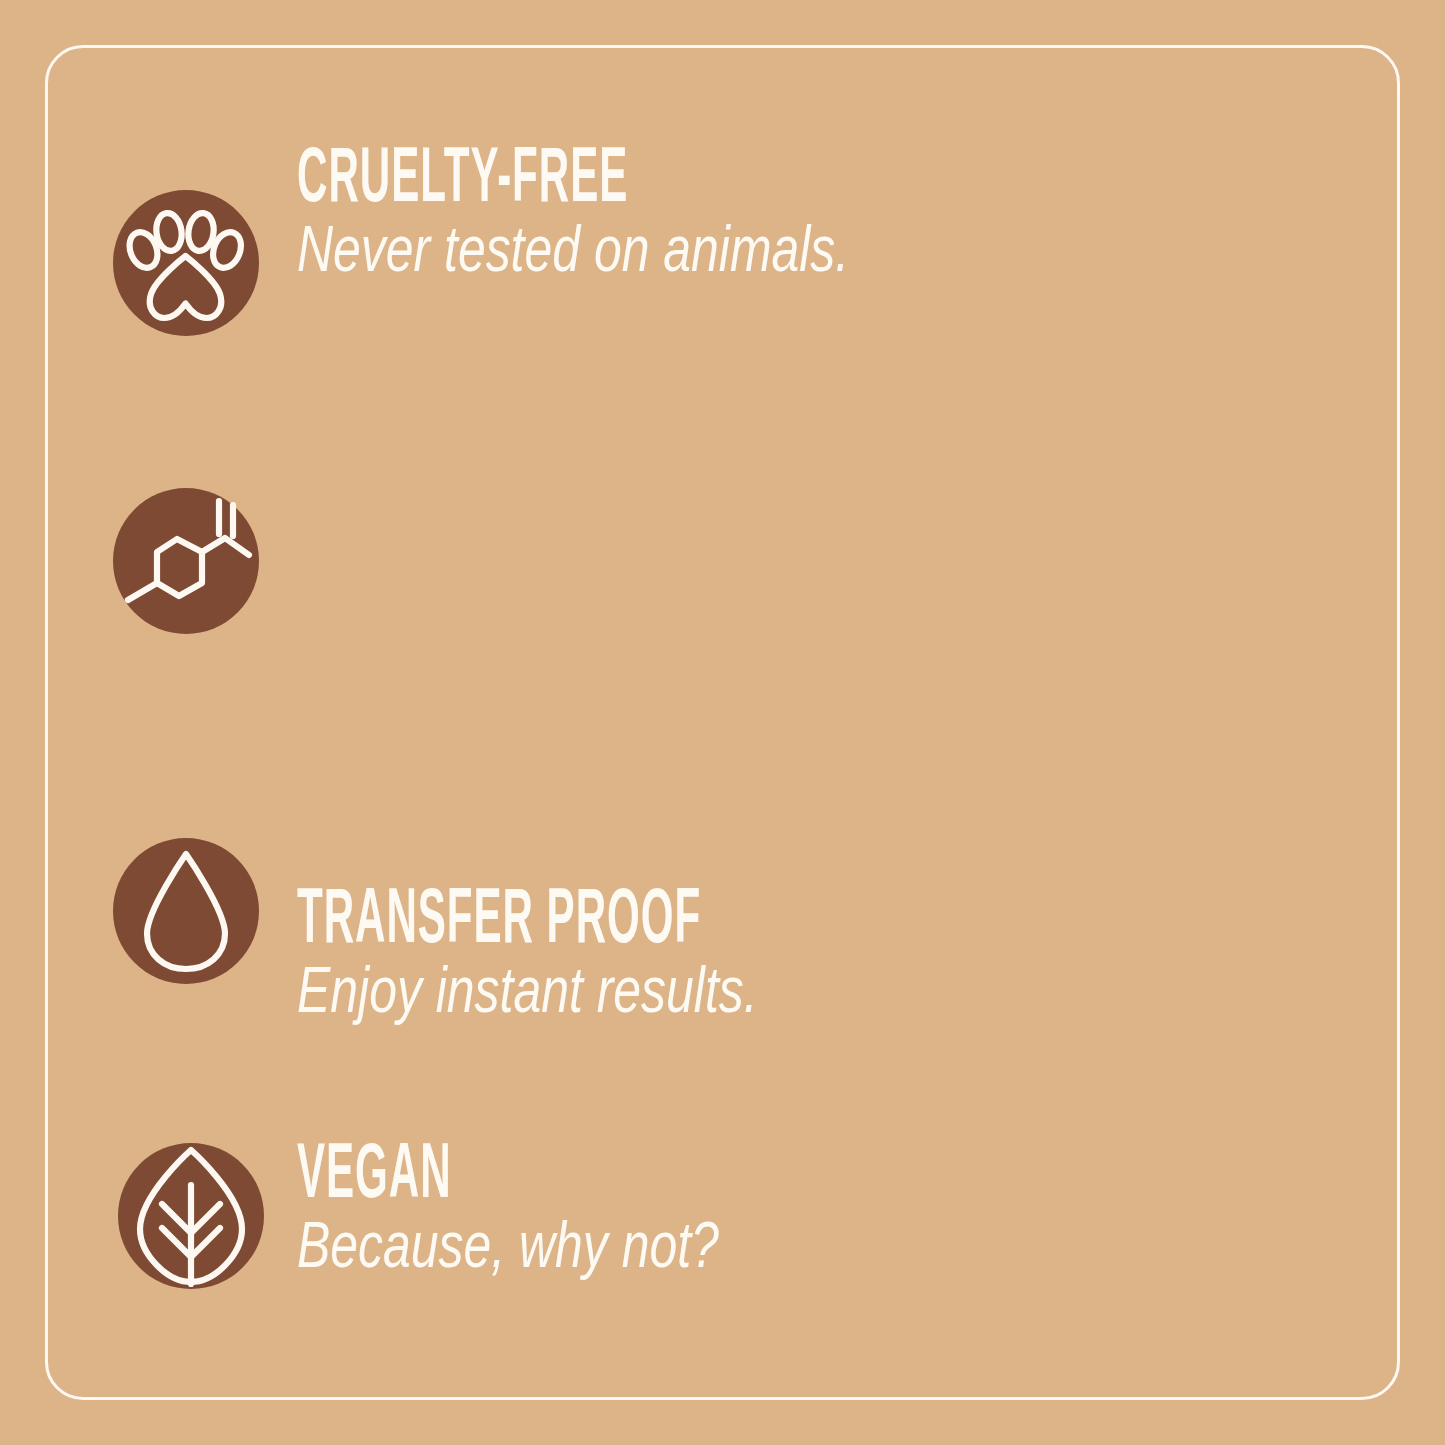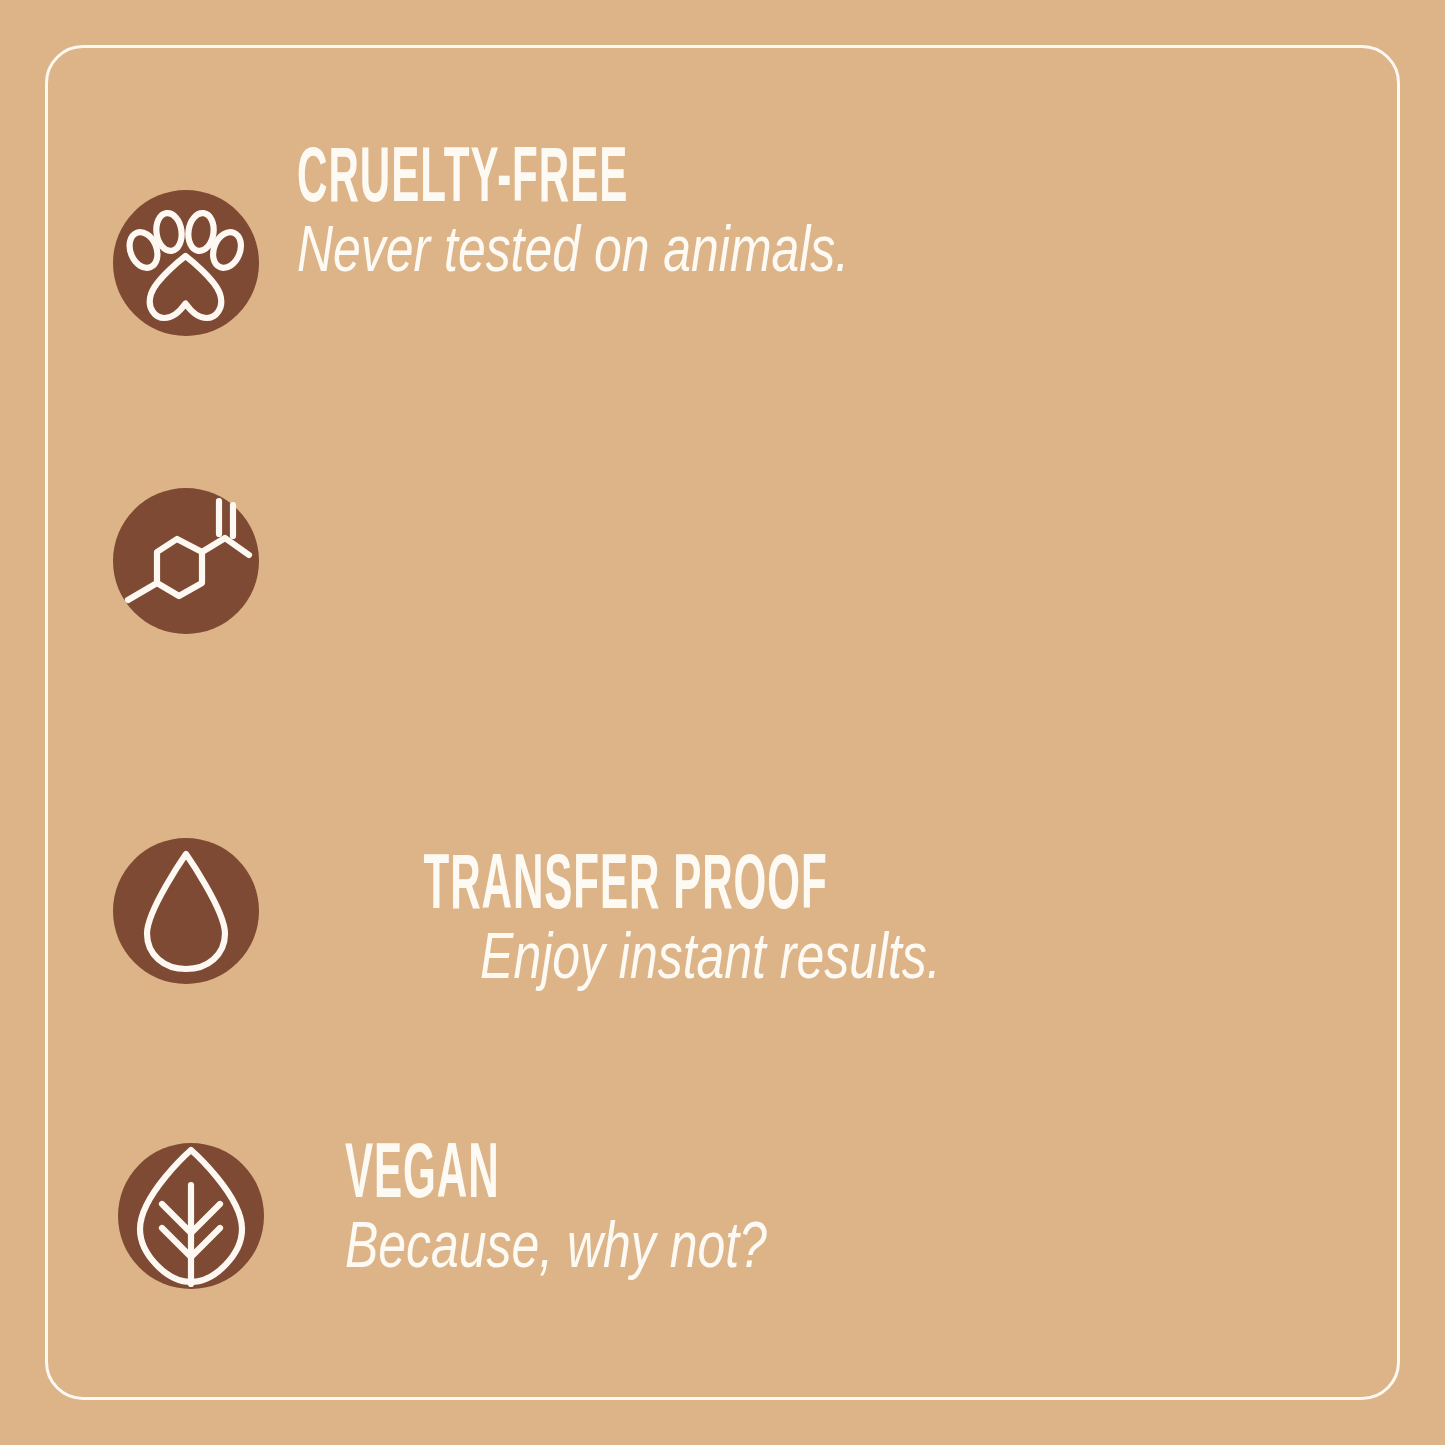--- a/index.html
+++ b/index.html
@@ -94,25 +94,25 @@
   
   #feat-cruelty-icon  { left: 113px; top: 190px; }
   #feat-cruelty-text  { left: 297px; top: 137px; width: 1060px; }
 
   
   #feat-paraben-icon  { left: 113px; top: 488px; }
   #feat-paraben-text  { left: 302px; top: 434px; width: 760px; }
 
   
   #feat-transfer-icon { left: 113px; top: 838px; }
-  #feat-transfer-text { left: 297px; top: 844px; width: 1060px; text-align: center; }
+  #feat-transfer-text { left: 297px; top: 878px; width: 1060px; }
 
   
   #feat-vegan-icon    { left: 118px; top: 1143px; }
-  #feat-vegan-text    { left: 297px; top: 1133px; width: 1060px; margin-left: 48px; }
+  #feat-vegan-text    { left: 297px; top: 1133px; width: 1060px; }
 
   .desc-line { display: block; white-space: nowrap; }
 </style>
 </head>
 <body>
 
 <div id="infographic">
 
   <div id="frame"></div>
 

